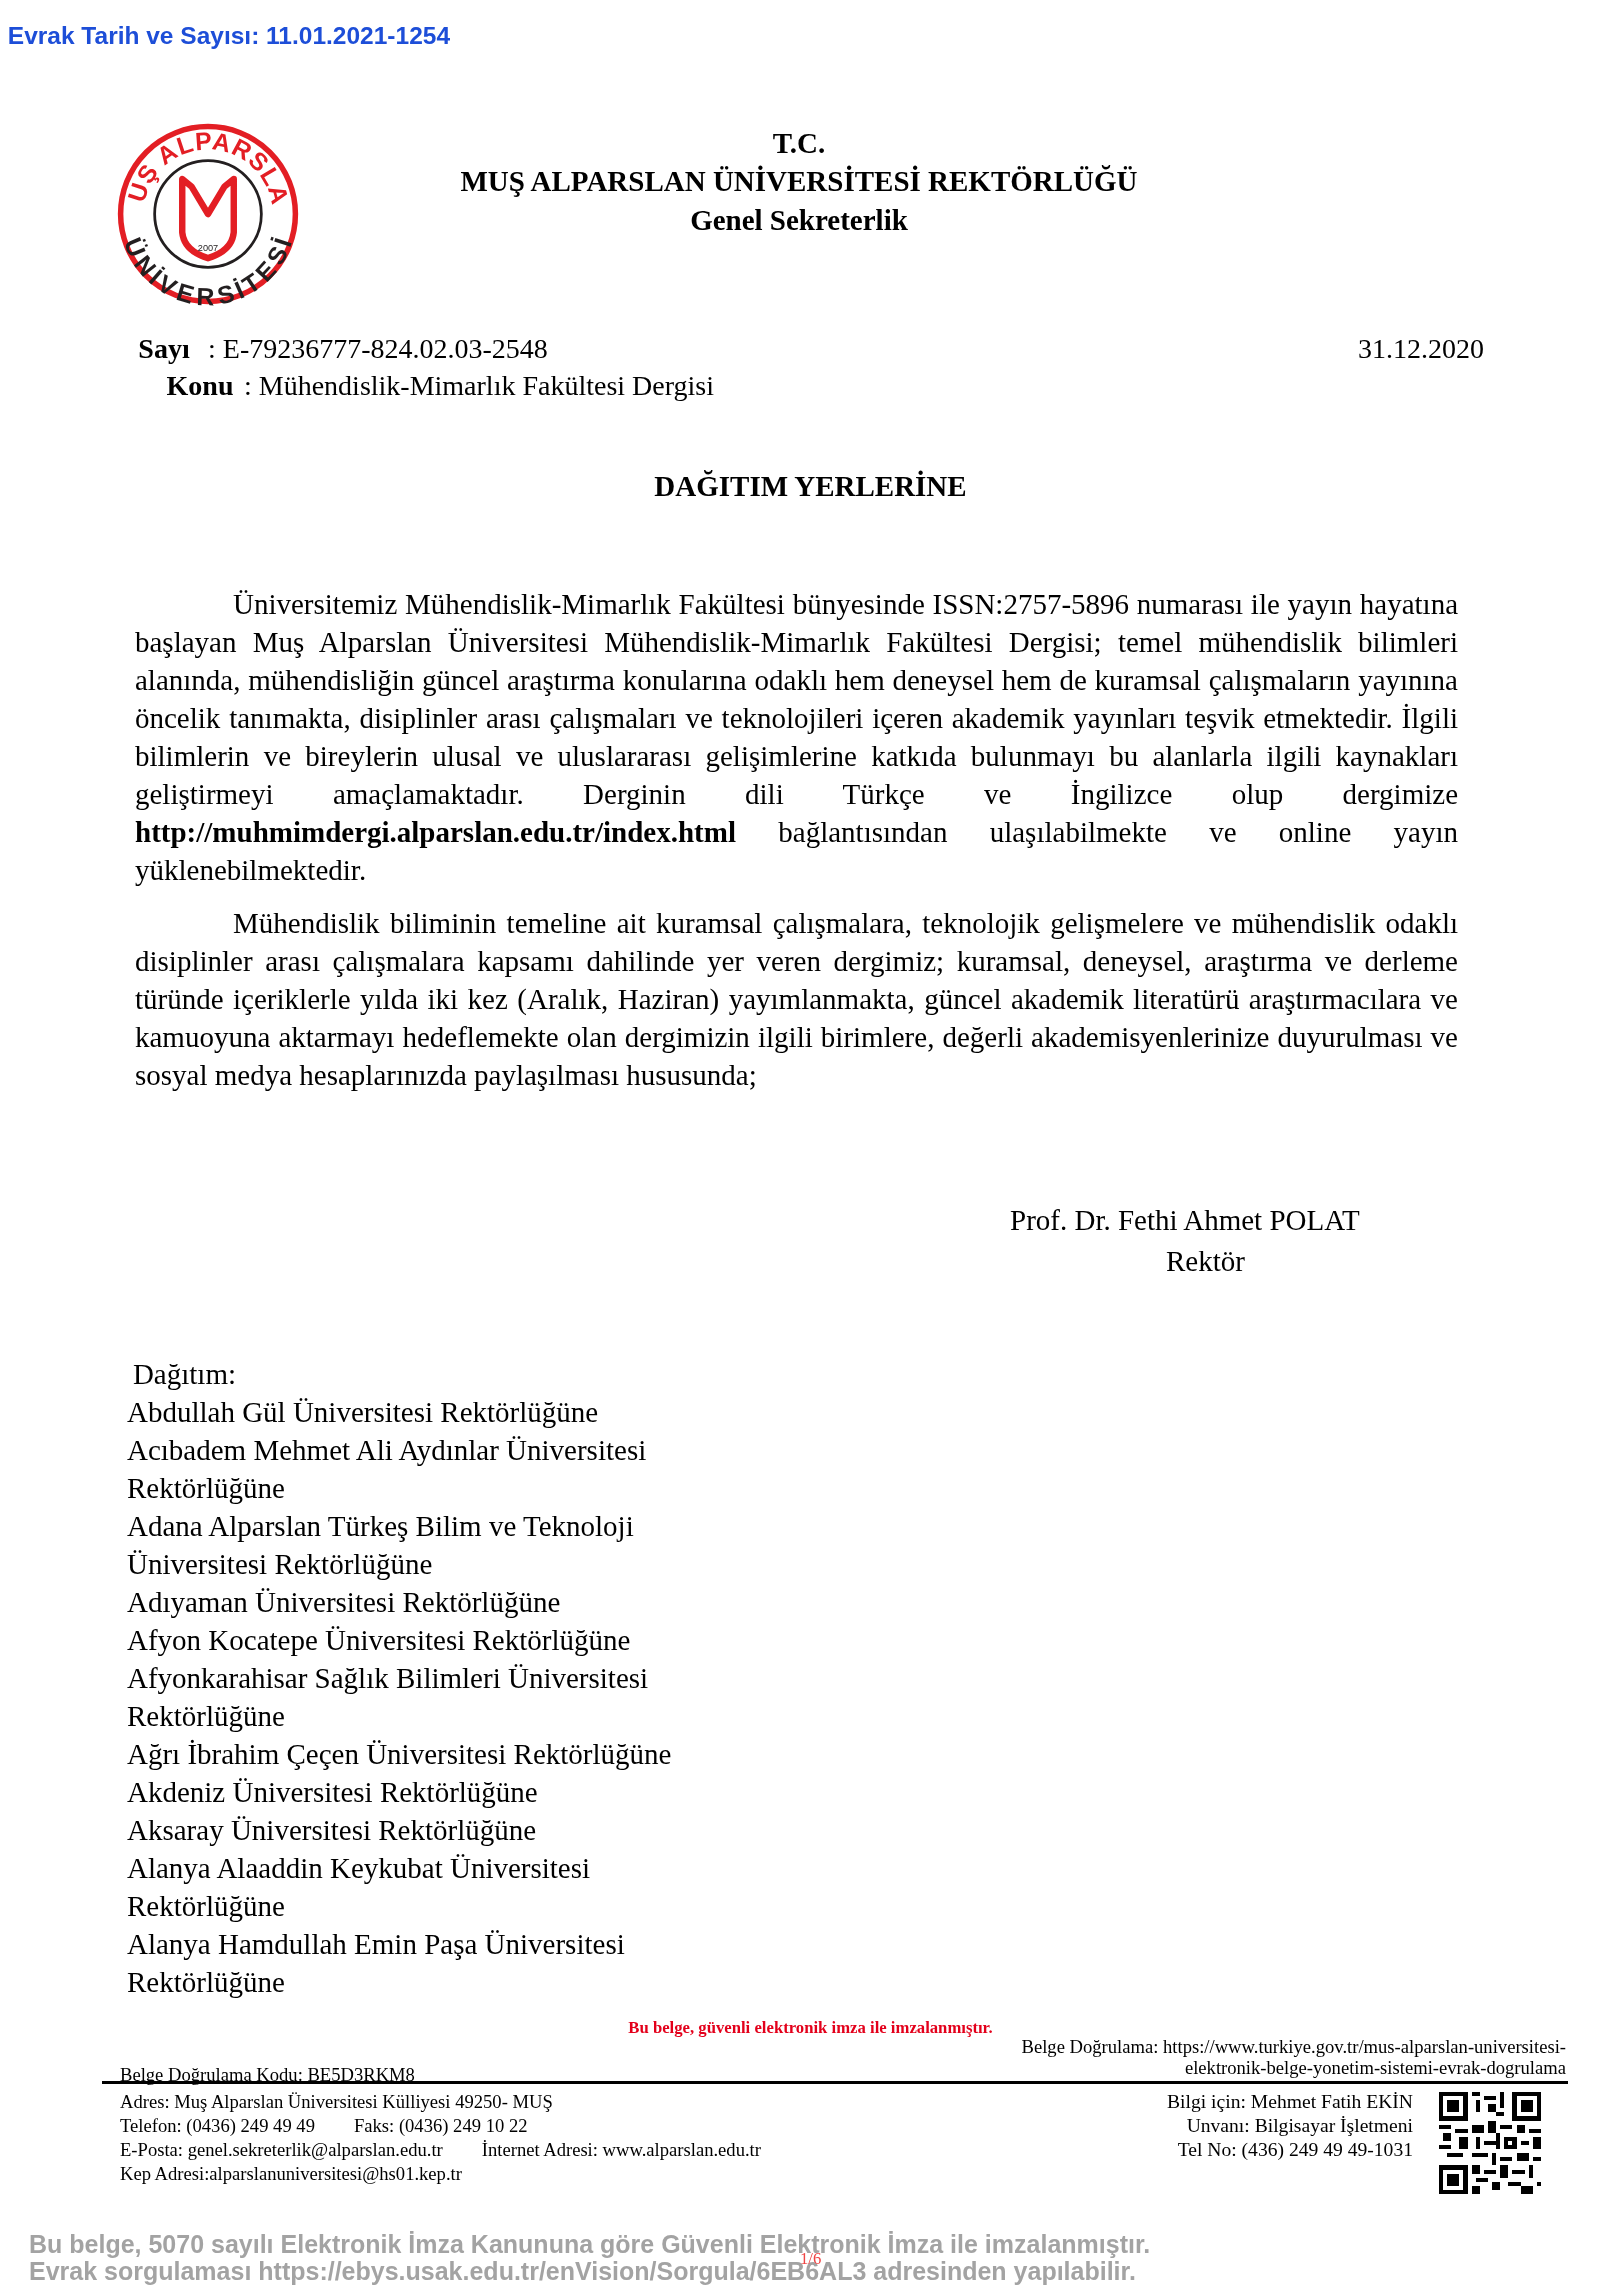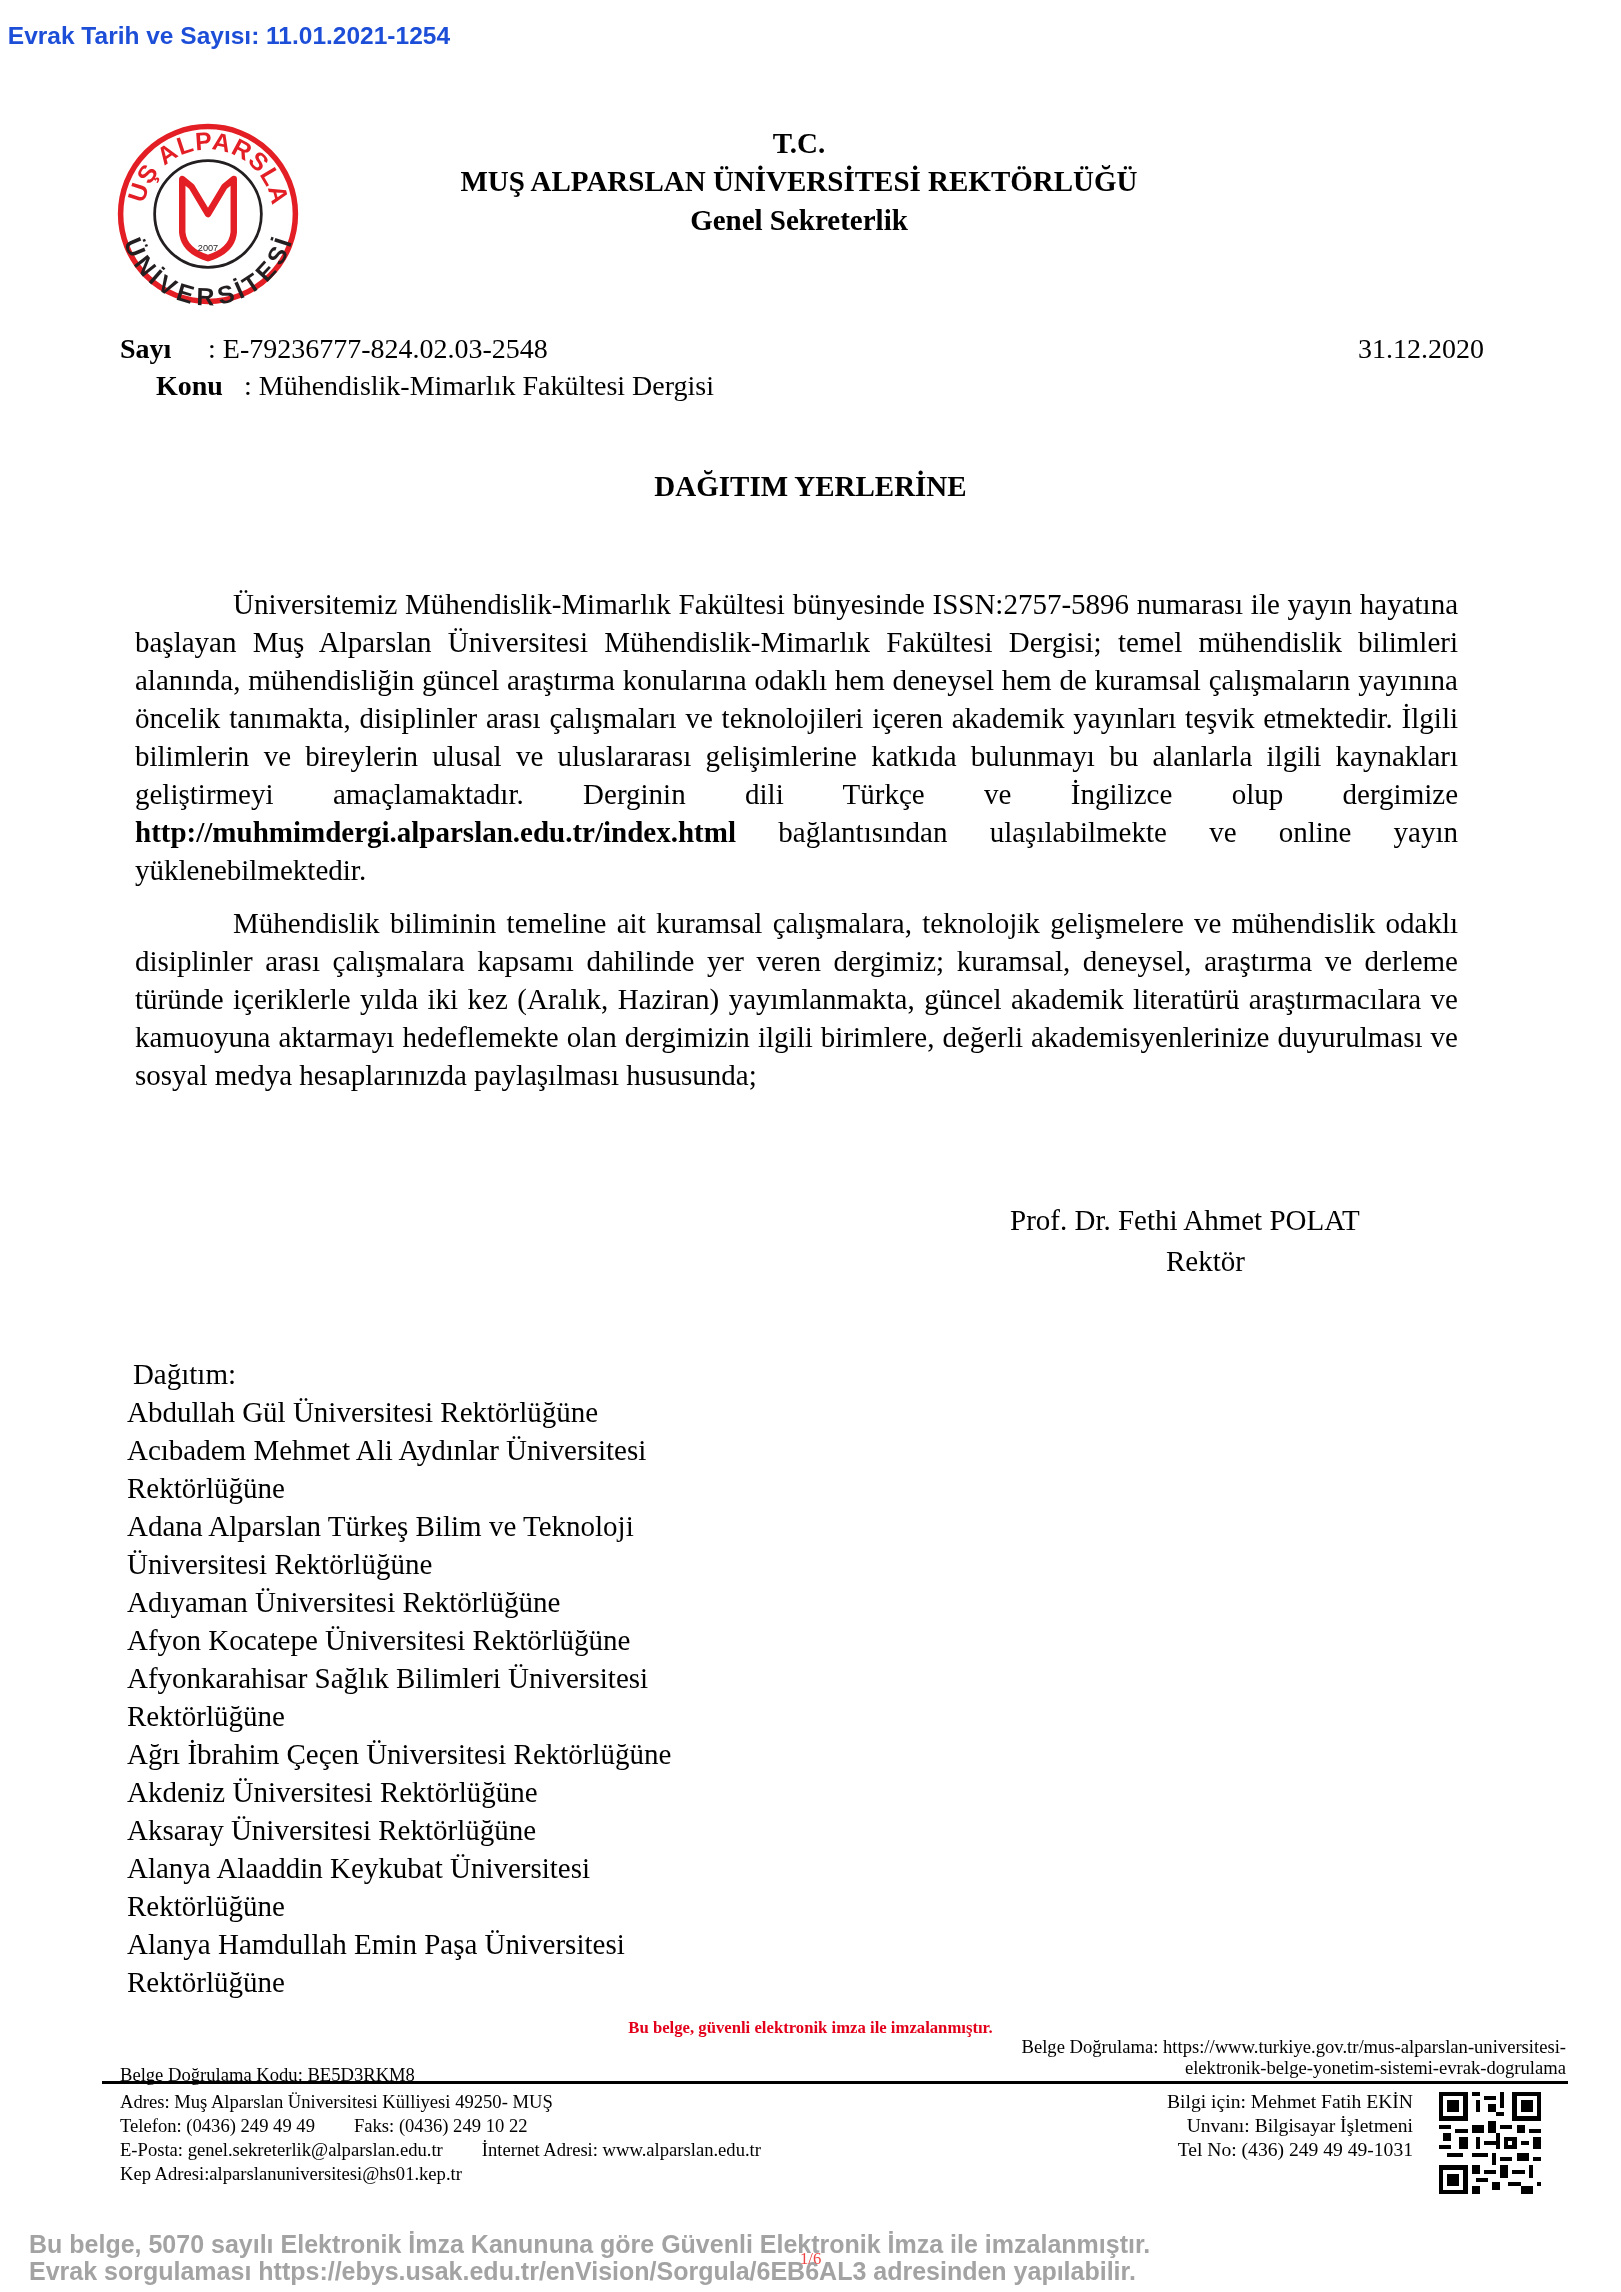--- a/index.html
+++ b/index.html
@@ -4,21 +4,21 @@
   <style>
     html, body { margin: 0; padding: 0; background: #ffffff; }
     body { width: 1621px; height: 2293px; position: relative; overflow: hidden; color: #000; font-family: "Liberation Serif", serif; }
     .abs { position: absolute; }
     .stamp-top { left: 7.8px; top: 21.6px; font-family: "Liberation Sans", sans-serif; font-weight: bold; font-size: 24.5px; color: #1d4ed8; }
     .logo { left: 116px; top: 122px; width: 184px; height: 184px; }
     .hdr { left: 392px; width: 814px; text-align: center; font-weight: bold; }
     .hdr1 { top: 127px; font-size: 29px; }
     .hdr2 { top: 165px; font-size: 29px; }
     .hdr3 { top: 204px; font-size: 29px; }
-    .meta { left: 120px; font-size: 28px; }
+    .meta { left: 120px; font-size: 28px; text-align: center; }
     .meta .lbl { font-weight: bold; display: inline-block; width: 88px; }
     .meta-date { right: 137px; top: 333px; font-size: 28px; }
     .addr-title { left: 0; width: 1621px; top: 470px; text-align: center; font-weight: bold; font-size: 29px; }
     .body-text { left: 120px; width: 1353px; top: 570px; font-size: 29px; line-height: 38px; text-align: justify; }
     .body-text p { margin: 15px; text-indent: 98px; }
     .body-text b { font-weight: bold; }
     .sig-name { left: 1010px; top: 1204px; font-size: 29px; }
     .sig-title { left: 1166px; top: 1245px; font-size: 29px; }
     .dist { left: 127px; top: 1355px; font-size: 29px; line-height: 38px; }
     .dist-item { display: block; }

